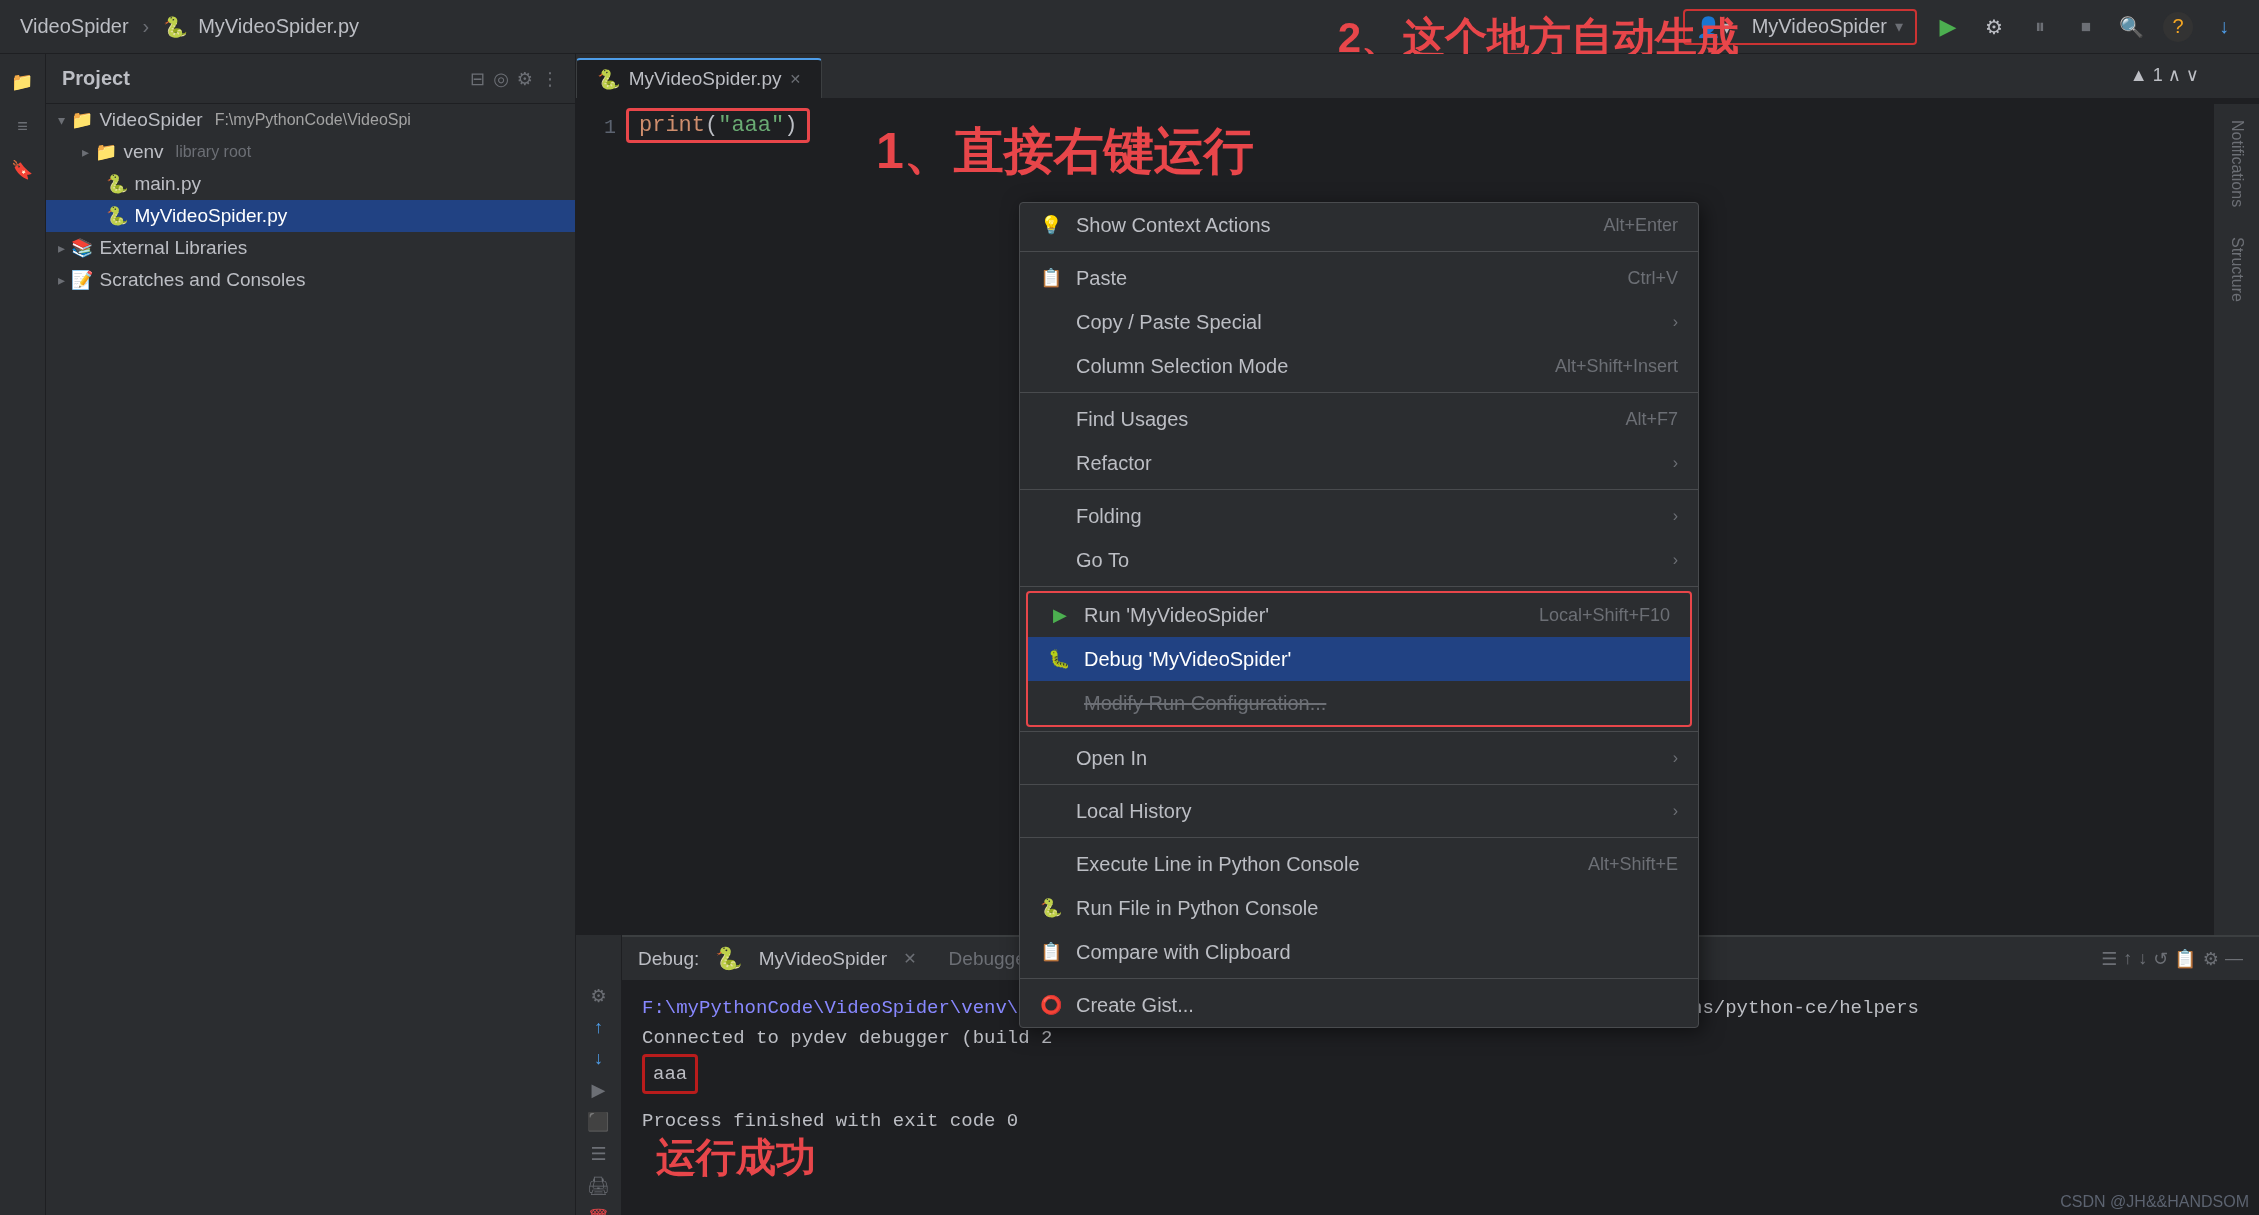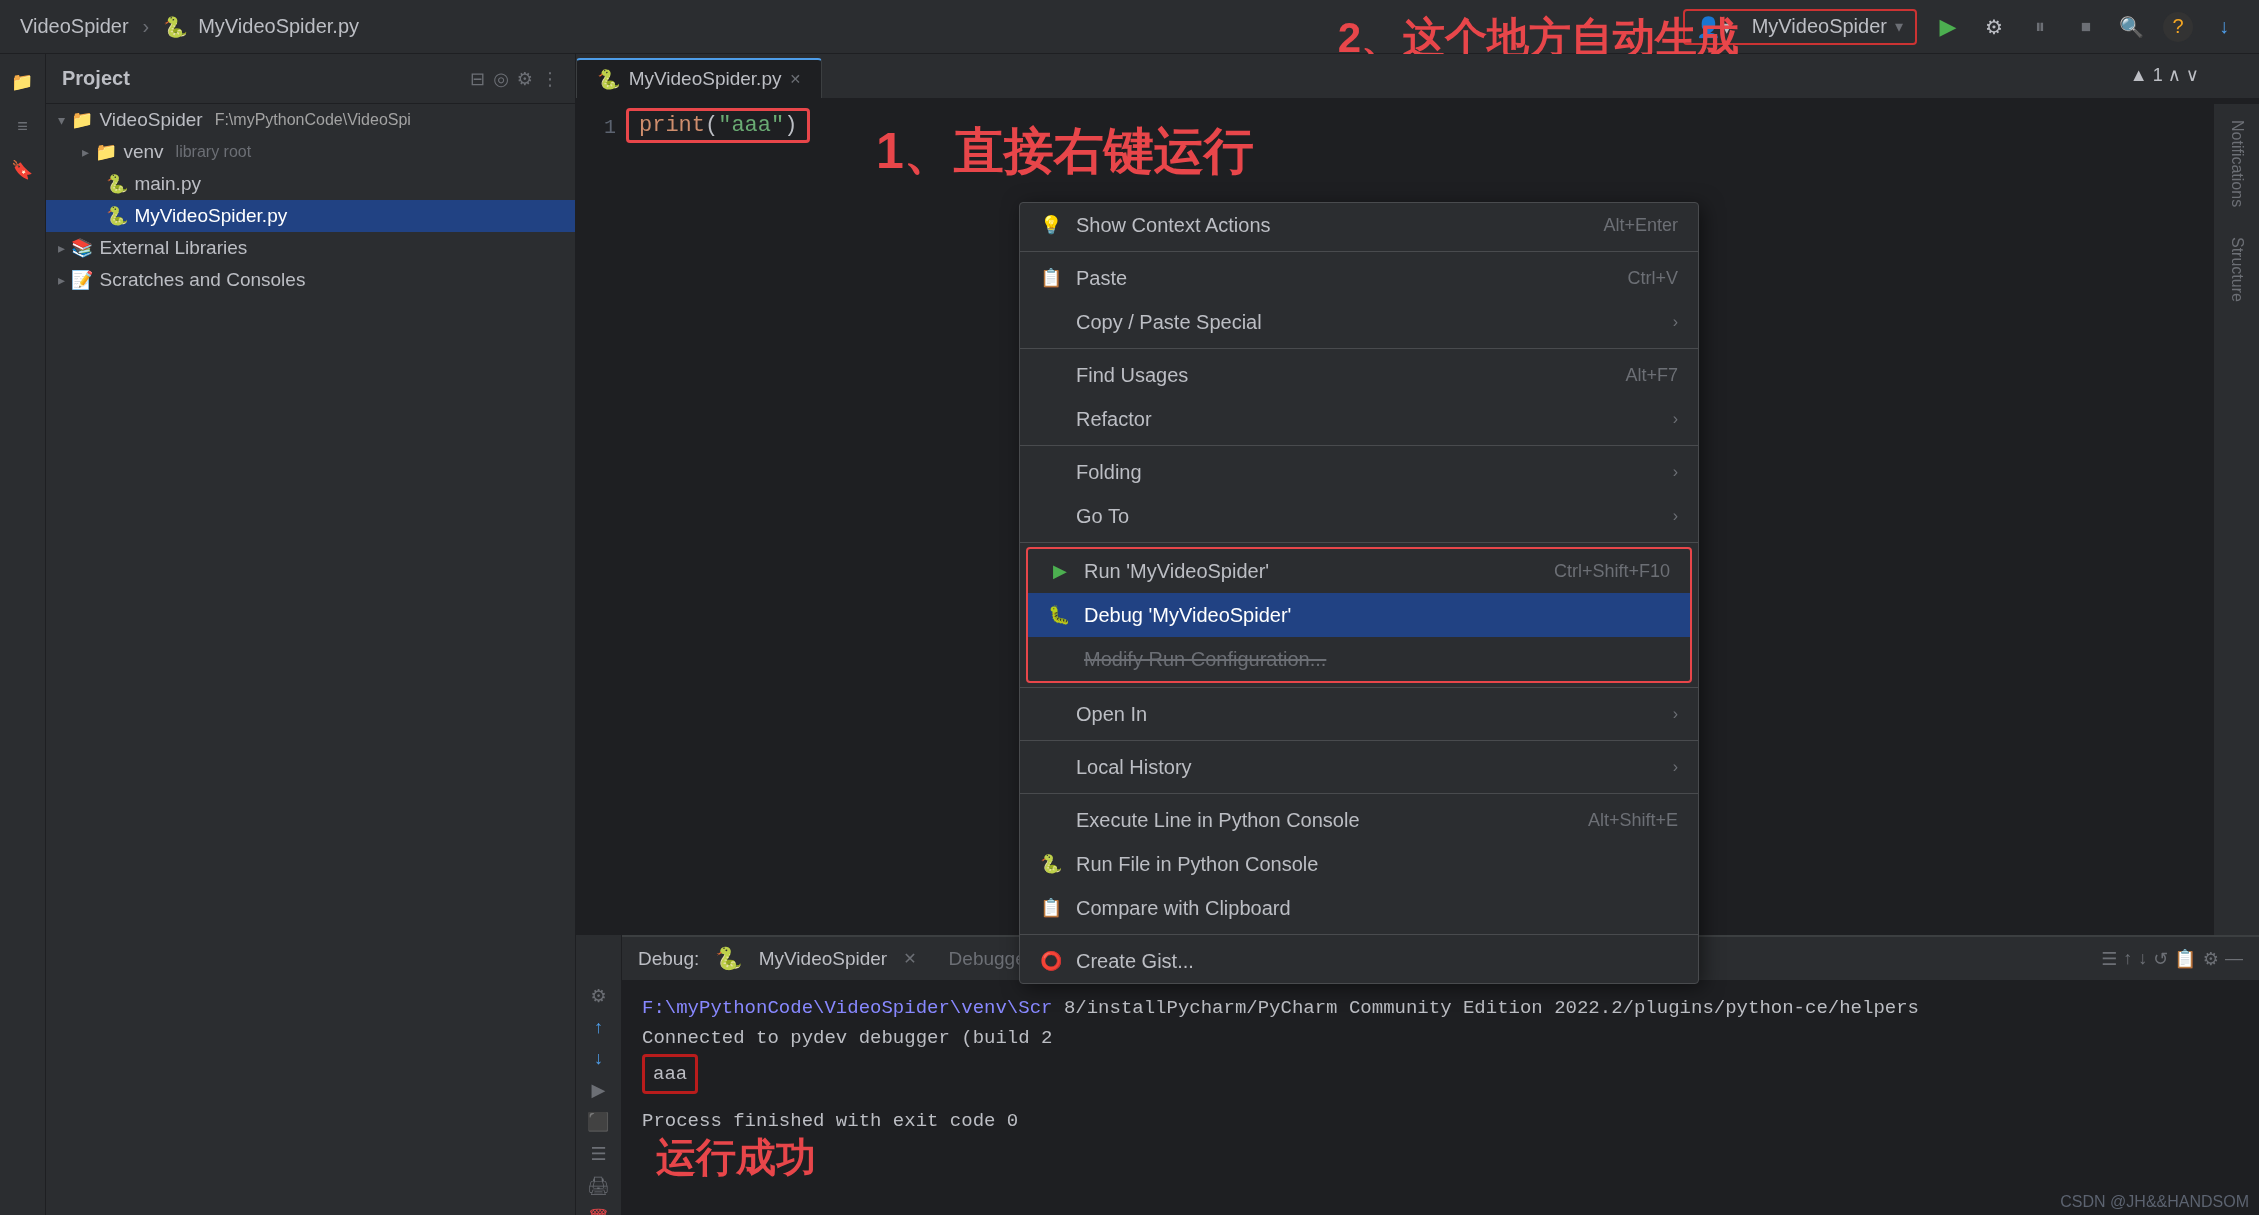--- a/index.html
+++ b/index.html
@@ -523,20 +523,27 @@
       </div>
 
       <div class="menu-item">
         <div class="menu-item-left">
           <span class="menu-item-icon"></span>
           <span>Copy / Paste Special</span>
         </div>
         <span class="menu-arrow">›</span>
       </div>
 
+      <div class="menu-item">
+        <div class="menu-item-left">
+          <span class="menu-item-icon"></span>
+          <span>Column Selection Mode</span>
+        </div>
+        <span class="menu-shortcut">Alt+Shift+Insert</span>
+      </div>
 
       <div class="menu-divider"></div>
 
       <div class="menu-item">
         <div class="menu-item-left">
           <span class="menu-item-icon"></span>
           <span>Find Usages</span>
         </div>
         <span class="menu-shortcut">Alt+F7</span>
       </div>
@@ -570,21 +577,21 @@
 
       <div class="menu-divider"></div>
 
       <div class="menu-run-box">
 
         <div class="menu-item">
           <div class="menu-item-left">
             <span class="menu-item-icon" style="color:#4CAF50;">▶</span>
             <span>Run 'MyVideoSpider'</span>
           </div>
-          <span class="menu-shortcut">Ctrl+Shift+F10</span>
+          <span class="menu-shortcut">Local+Shift+F10</span>
         </div>
 
         <div class="menu-item highlighted">
           <div class="menu-item-left">
             <span class="menu-item-icon">🐛</span>
             <span>Debug 'MyVideoSpider'</span>
           </div>
         </div>
 
         <div class="menu-item disabled">

